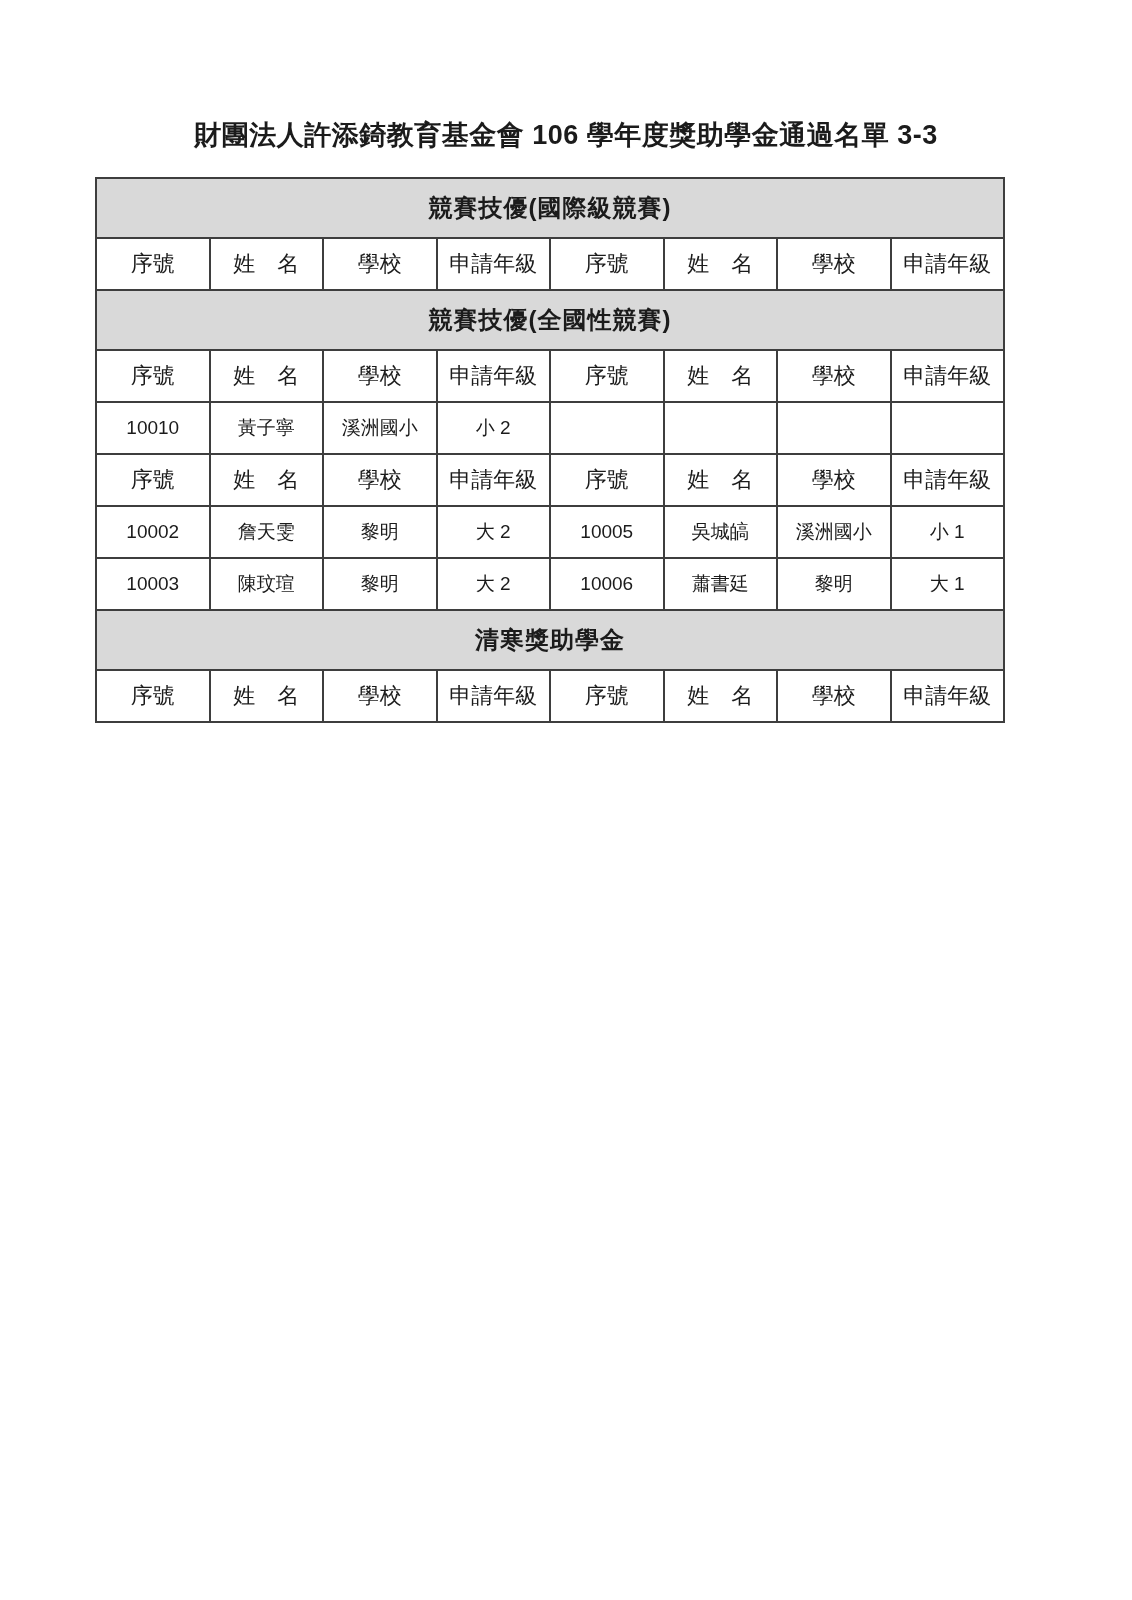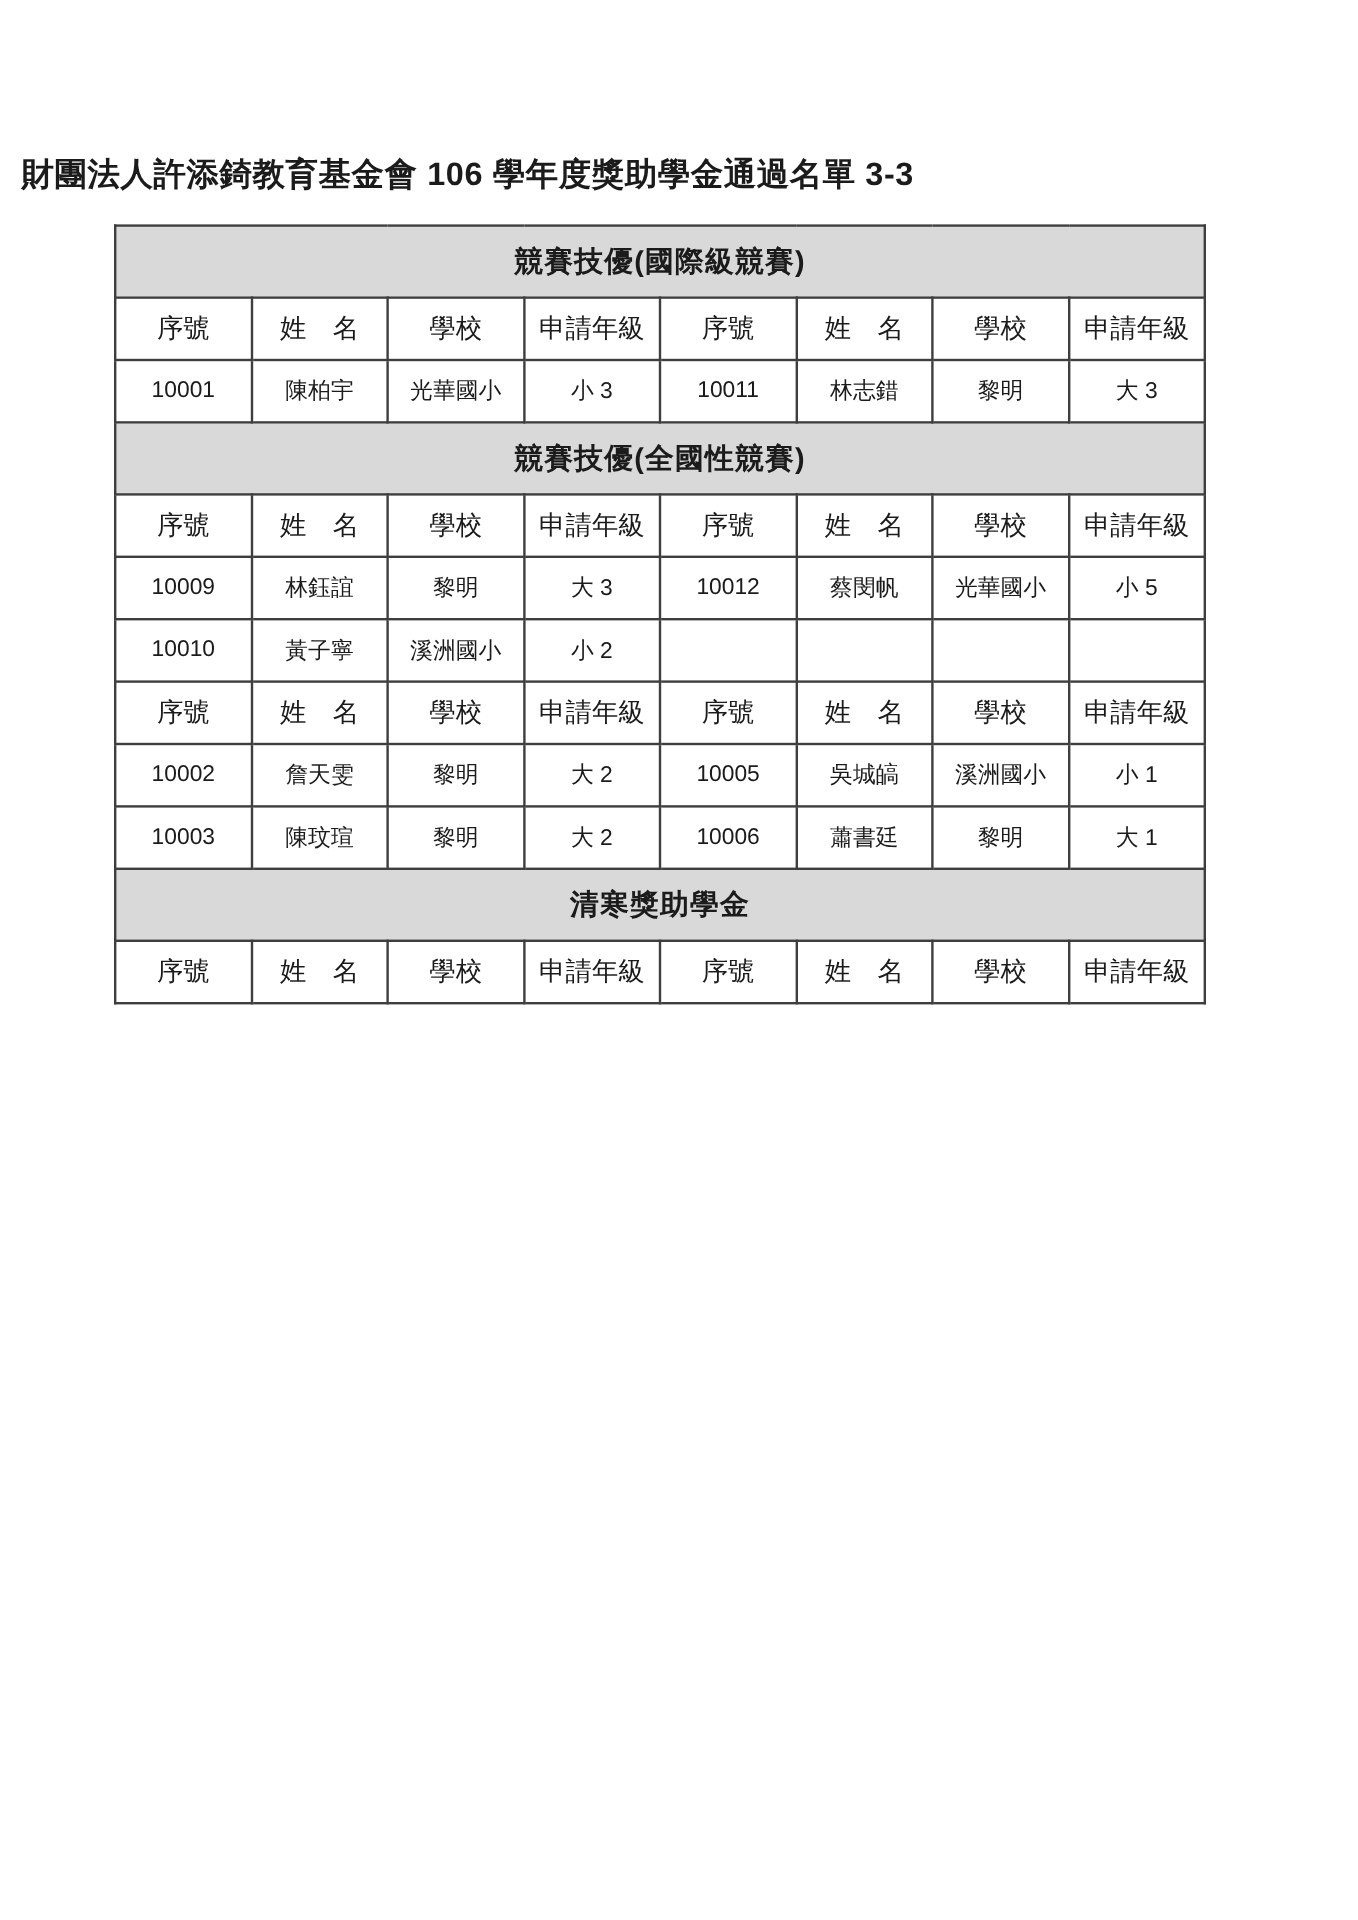--- a/index.html
+++ b/index.html
@@ -10,23 +10,23 @@
     color: var(--ink, #1b1b1b);
   }
   .page {
     position: relative;
     width: 1132px;
     height: 1600px;
     background: var(--bg, #ffffff);
     overflow: hidden;
   }
   .title {
-    margin: 18px;
+    margin: 8px;
     padding-top: 113px;
-    text-align: left;
+    text-align: center;
     font-size: 27px;
     font-weight: 700;
     letter-spacing: 0.5px;
     line-height: 1.1;
   }
   table.list-table {
     width: 910px;
     margin-left: 95px;
     margin-top: 26px;
     border-collapse: collapse;
@@ -83,52 +83,32 @@
         <tr class="header-row">
           <th>序號</th>
           <th>姓　名</th>
           <th>學校</th>
           <th>申請年級</th>
           <th>序號</th>
           <th>姓　名</th>
           <th>學校</th>
           <th>申請年級</th>
         </tr>
-        <tr class="data-row">
-          <td>10001</td>
-          <td>陳柏宇</td>
-          <td>光華國小</td>
-          <td>小 3</td>
-          <td>10011</td>
-          <td>林志錯</td>
-          <td>黎明</td>
-          <td>大 3</td>
-        </tr>
         <tr>
           <td colspan="8" class="band">競賽技優(全國性競賽)</td>
         </tr>
         <tr class="header-row">
           <th>序號</th>
           <th>姓　名</th>
           <th>學校</th>
           <th>申請年級</th>
           <th>序號</th>
           <th>姓　名</th>
           <th>學校</th>
           <th>申請年級</th>
-        </tr>
-        <tr class="data-row">
-          <td>10009</td>
-          <td>林鈺誼</td>
-          <td>黎明</td>
-          <td>大 3</td>
-          <td>10012</td>
-          <td>蔡閔帆</td>
-          <td>光華國小</td>
-          <td>小 5</td>
         </tr>
         <tr class="data-row">
           <td>10010</td>
           <td>黃子寧</td>
           <td>溪洲國小</td>
           <td>小 2</td>
           <td></td>
           <td></td>
           <td></td>
           <td></td>

